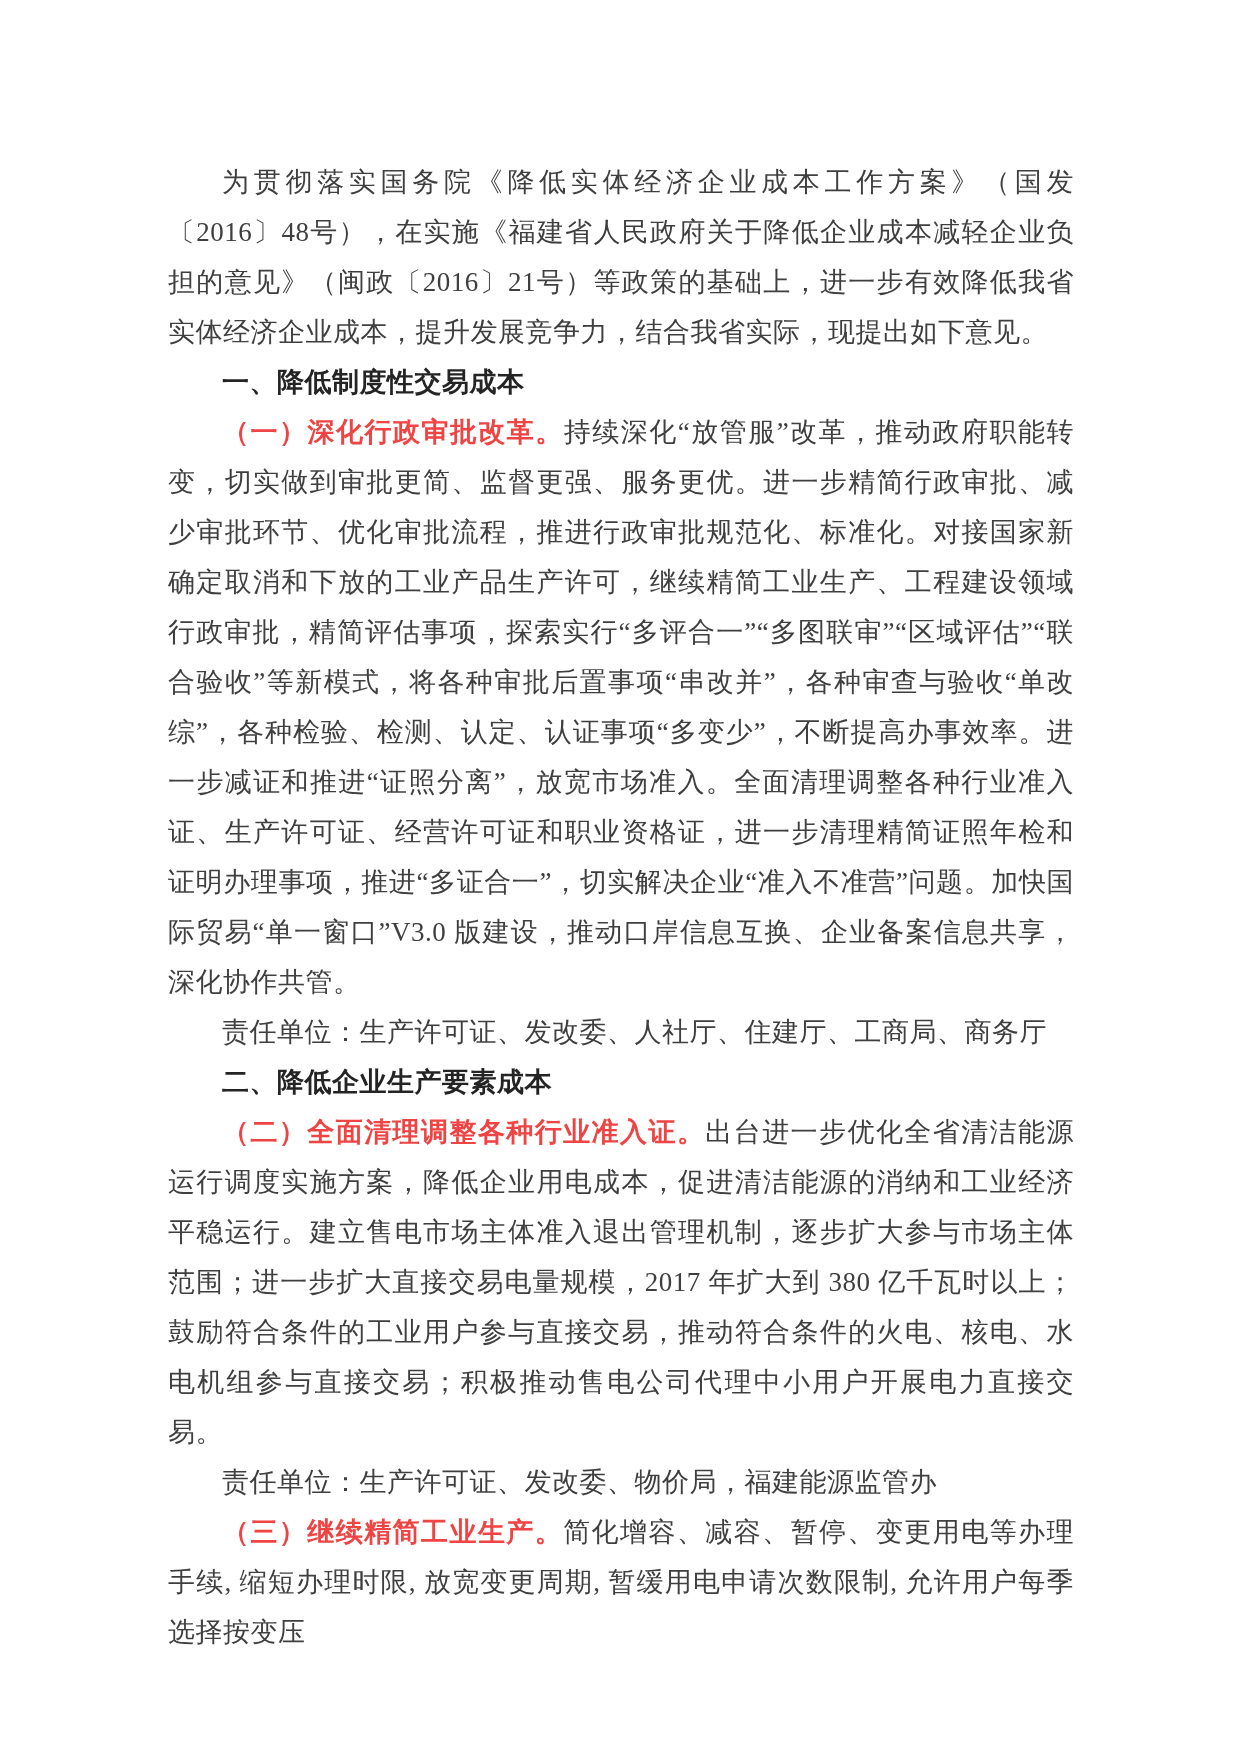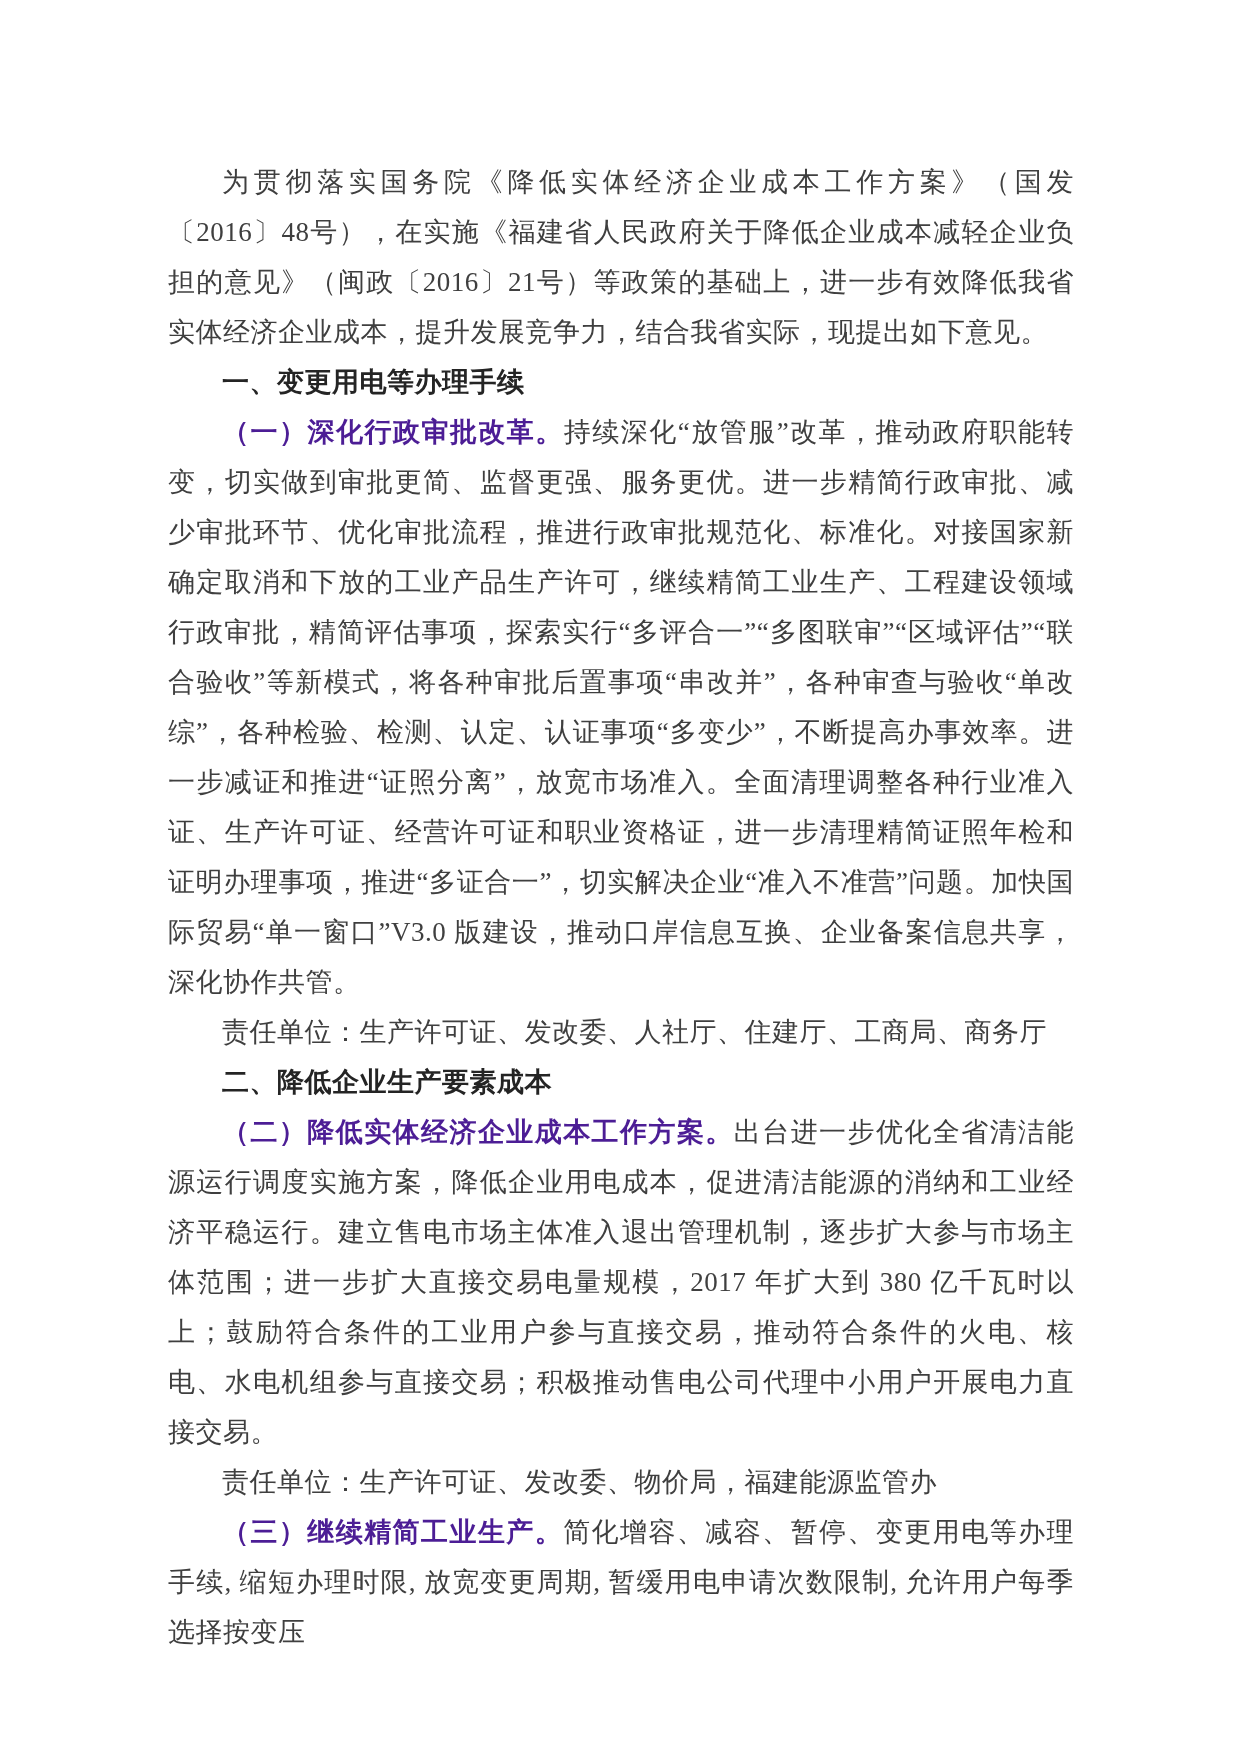--- a/index.html
+++ b/index.html
@@ -35,38 +35,38 @@
   }
   .heading {
     margin: 0;
     padding: 0;
     text-indent: 2em;
     font-weight: bold;
     color: #242424;
   }
   .lead {
     font-weight: bold;
-    color: #4c1d95;
+    color: #ef4444;
   }
 </style>
 </head>
 <body>
 
 <div class="doc-page">
 
 
   <p class="para">为贯彻落实国务院《降低实体经济企业成本工作方案》（国发〔2016〕48号），在实施《福建省人民政府关于降低企业成本减轻企业负担的意见》（闽政〔2016〕21号）等政策的基础上，进一步有效降低我省实体经济企业成本，提升发展竞争力，结合我省实际，现提出如下意见。</p>
 
-  <p class="heading">一、变更用电等办理手续</p>
+  <p class="heading">一、降低制度性交易成本</p>
 
   <p class="para"><span class="lead">（一）深化行政审批改革。</span><span>持续深化“放管服”改革，推动政府职能转变，切实做到审批更简、监督更强、服务更优。进一步精简行政审批、减少审批环节、优化审批流程，推进行政审批规范化、标准化。对接国家新确定取消和下放的工业产品生产许可，继续精简工业生产、工程建设领域行政审批，精简评估事项，探索实行“多评合一”“多图联审”“区域评估”“联合验收”等新模式，将各种审批后置事项“串改并”，各种审查与验收“单改综”，各种检验、检测、认定、认证事项“多变少”，不断提高办事效率。进一步减证和推进“证照分离”，放宽市场准入。全面清理调整各种行业准入证、生产许可证、经营许可证和职业资格证，进一步清理精简证照年检和证明办理事项，推进“多证合一”，切实解决企业“准入不准营”问题。加快国际贸易“单一窗口”V3.0 版建设，推动口岸信息互换、企业备案信息共享，深化协作共管。</span></p>
 
   <p class="para">责任单位：生产许可证、发改委、人社厅、住建厅、工商局、商务厅</p>
 
   <p class="heading">二、降低企业生产要素成本</p>
 
-  <p class="para"><span class="lead">（二）降低实体经济企业成本工作方案。</span><span>出台进一步优化全省清洁能源运行调度实施方案，降低企业用电成本，促进清洁能源的消纳和工业经济平稳运行。建立售电市场主体准入退出管理机制，逐步扩大参与市场主体范围；进一步扩大直接交易电量规模，2017 年扩大到 380 亿千瓦时以上；鼓励符合条件的工业用户参与直接交易，推动符合条件的火电、核电、水电机组参与直接交易；积极推动售电公司代理中小用户开展电力直接交易。</span></p>
+  <p class="para"><span class="lead">（二）全面清理调整各种行业准入证。</span><span>出台进一步优化全省清洁能源运行调度实施方案，降低企业用电成本，促进清洁能源的消纳和工业经济平稳运行。建立售电市场主体准入退出管理机制，逐步扩大参与市场主体范围；进一步扩大直接交易电量规模，2017 年扩大到 380 亿千瓦时以上；鼓励符合条件的工业用户参与直接交易，推动符合条件的火电、核电、水电机组参与直接交易；积极推动售电公司代理中小用户开展电力直接交易。</span></p>
 
   <p class="para">责任单位：生产许可证、发改委、物价局，福建能源监管办</p>
 
   <p class="para"><span class="lead">（三）继续精简工业生产。</span><span>简化增容、减容、暂停、变更用电等办理手续, 缩短办理时限, 放宽变更周期, 暂缓用电申请次数限制, 允许用户每季选择按变压</span></p>
 
 </div>
 
 </body></html>

